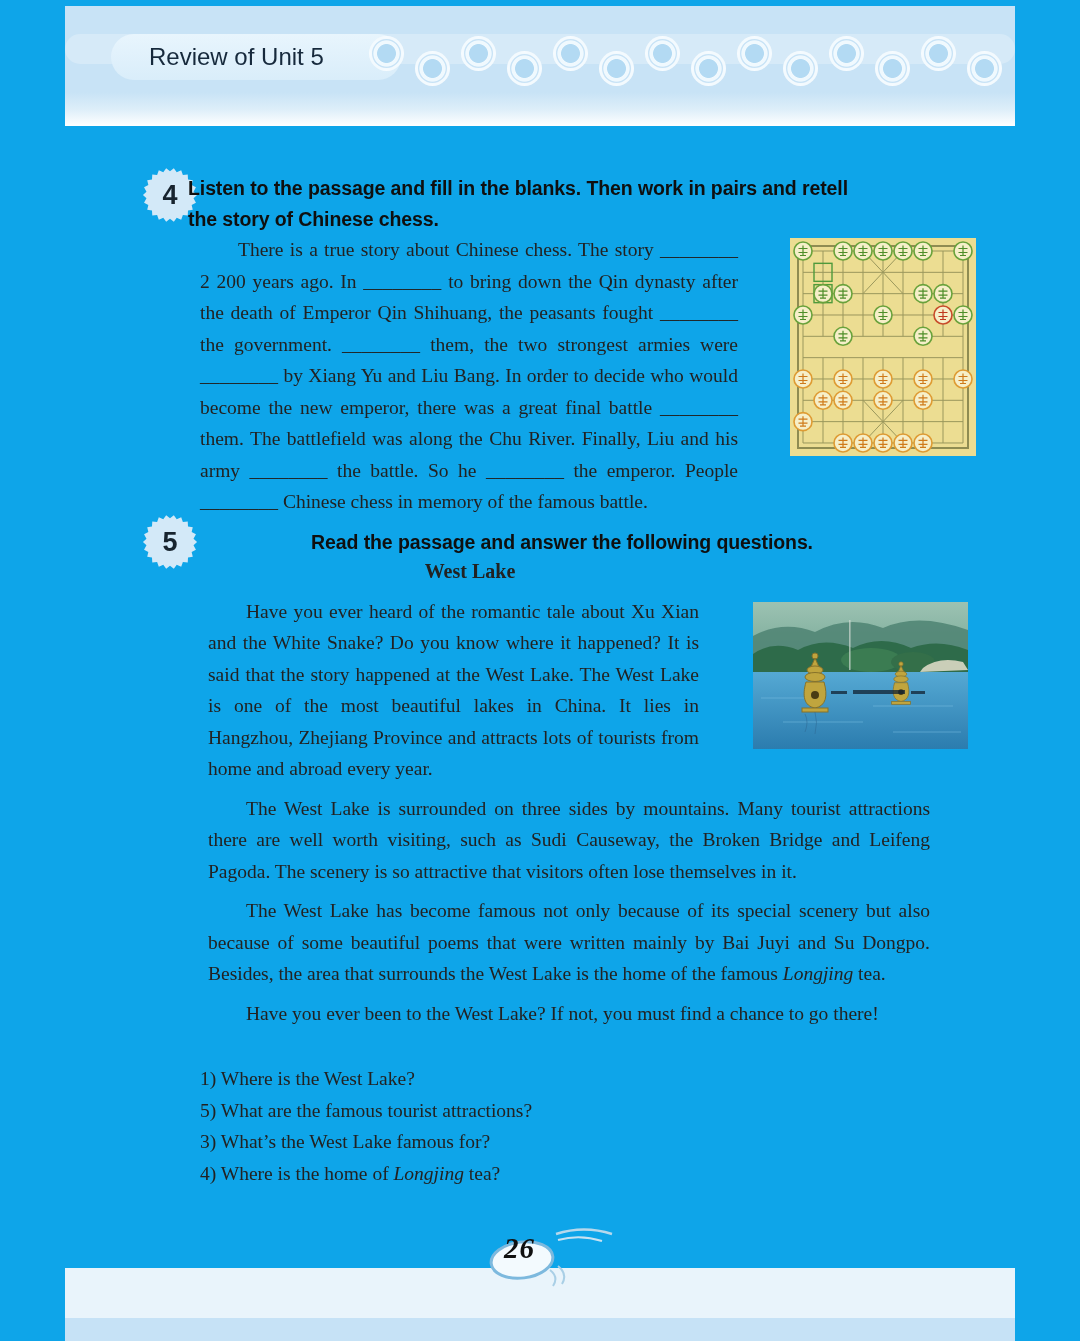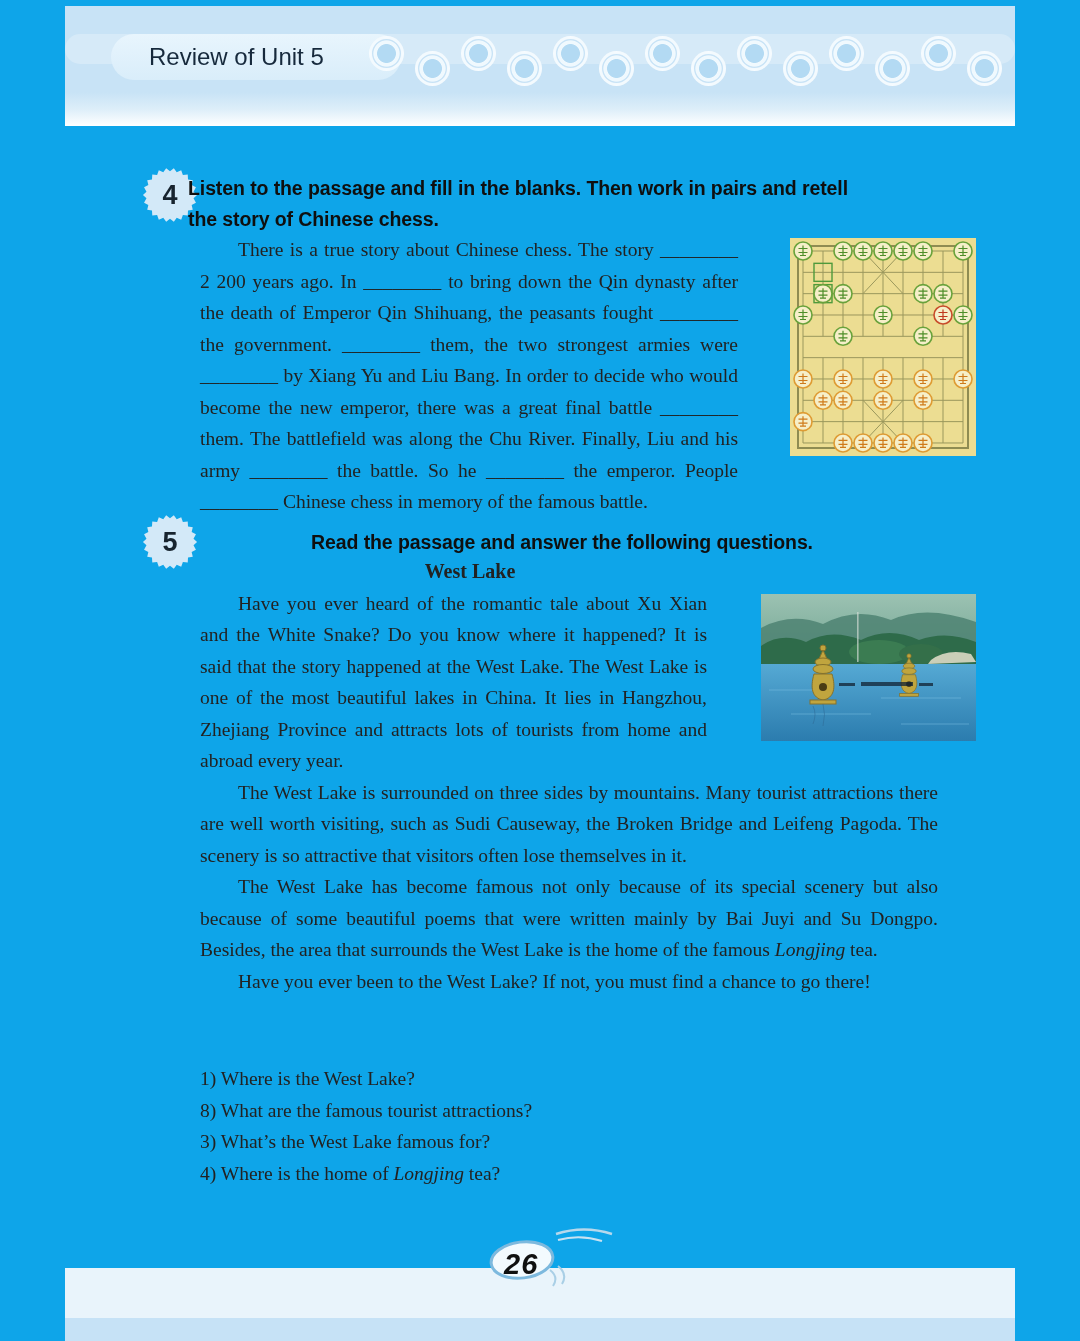--- a/index.html
+++ b/index.html
@@ -37,31 +37,31 @@
   .ex5-head{top:527px;text-align:center;}
 
   
   .passage4{position:absolute;left:200px;top:234px;width:738px;
     font-size:19.5px;line-height:31.5px;text-align:justify;text-indent:38px;color:#222;}
   .chess-photo{float:right;width:186px;height:218px;margin:4px 0 8px 14px;}
 
   .ex5-body{position:absolute;left:200px;top:556px;width:738px;
     font-size:19.5px;line-height:31.5px;text-align:justify;color:#222;}
   .wl-title{text-align:center;font-weight:bold;font-size:20px;width:540px;text-indent:0;}
-  .wl-p{margin:0;text-indent:38px;}
+  .wl-p{margin:8px;text-indent:38px;}
   .wl-photo{float:right;width:215px;height:147px;margin:6px 0 8px 16px;}
 
   .questions{position:absolute;left:200px;top:1063px;width:760px;
     font-size:19.5px;line-height:31.5px;color:#222;}
 
   
   .band-pale{position:absolute;left:65px;right:65px;top:1268px;height:50px;background:#e9f4fb;}
   .band-blue{position:absolute;left:65px;right:65px;top:1318px;height:23px;background:#c6e2f6;}
   .page-num{position:absolute;left:470px;top:1224px;width:160px;height:70px;}
-  .page-num span{position:absolute;left:34px;top:24px;font-family:Liberation Sans, sans-serif;
+  .page-num span{position:absolute;left:34px;top:8px;font-family:Liberation Serif, serif;
     font-weight:bold;font-style:italic;font-size:29px;color:#101010;letter-spacing:1px;}
   i{font-style:italic;}
 </style>
 </head>
 <body>
 
 <div class="page">
 
   <div class="header-band">
     <div class="band-stripe"></div>
@@ -340,21 +340,21 @@
       </span>
       <span>Have you ever heard of the romantic tale about Xu Xian and the White Snake? Do you know where it happened? It is said that the story happened at the West Lake. The West Lake is one of the most beautiful lakes in China. It lies in Hangzhou, Zhejiang Province and attracts lots of tourists from home and abroad every year.</span>
     </p>
     <p class="wl-p">The West Lake is surrounded on three sides by mountains. Many tourist attractions there are well worth visiting, such as Sudi Causeway, the Broken Bridge and Leifeng Pagoda. The scenery is so attractive that visitors often lose themselves in it.</p>
     <p class="wl-p"><span>The West Lake has become famous not only because of its special scenery but also because of some beautiful poems that were written mainly by Bai Juyi and Su Dongpo. Besides, the area that surrounds the West Lake is the home of the famous </span><i>Longjing</i><span> tea.</span></p>
     <p class="wl-p">Have you ever been to the West Lake? If not, you must find a chance to go there!</p>
   </div>
 
   <div class="questions">
     <div>1) Where is the West Lake?</div>
-    <div>8) What are the famous tourist attractions?</div>
+    <div>5) What are the famous tourist attractions?</div>
     <div>3) What’s the West Lake famous for?</div>
     <div><span>4) Where is the home of </span><i>Longjing</i><span> tea?</span></div>
   </div>
 
   <div class="band-pale"></div>
   <div class="band-blue"></div>
   <div class="page-num">
     <svg width="160" height="70" viewBox="0 0 160 70">
       <path d="M86,10 q28,-9 56,0" stroke="#b6d8ec" stroke-width="2.5" fill="none"></path>
       <path d="M88,16 q22,-6 44,1" stroke="#c7e2f2" stroke-width="2" fill="none"></path>

